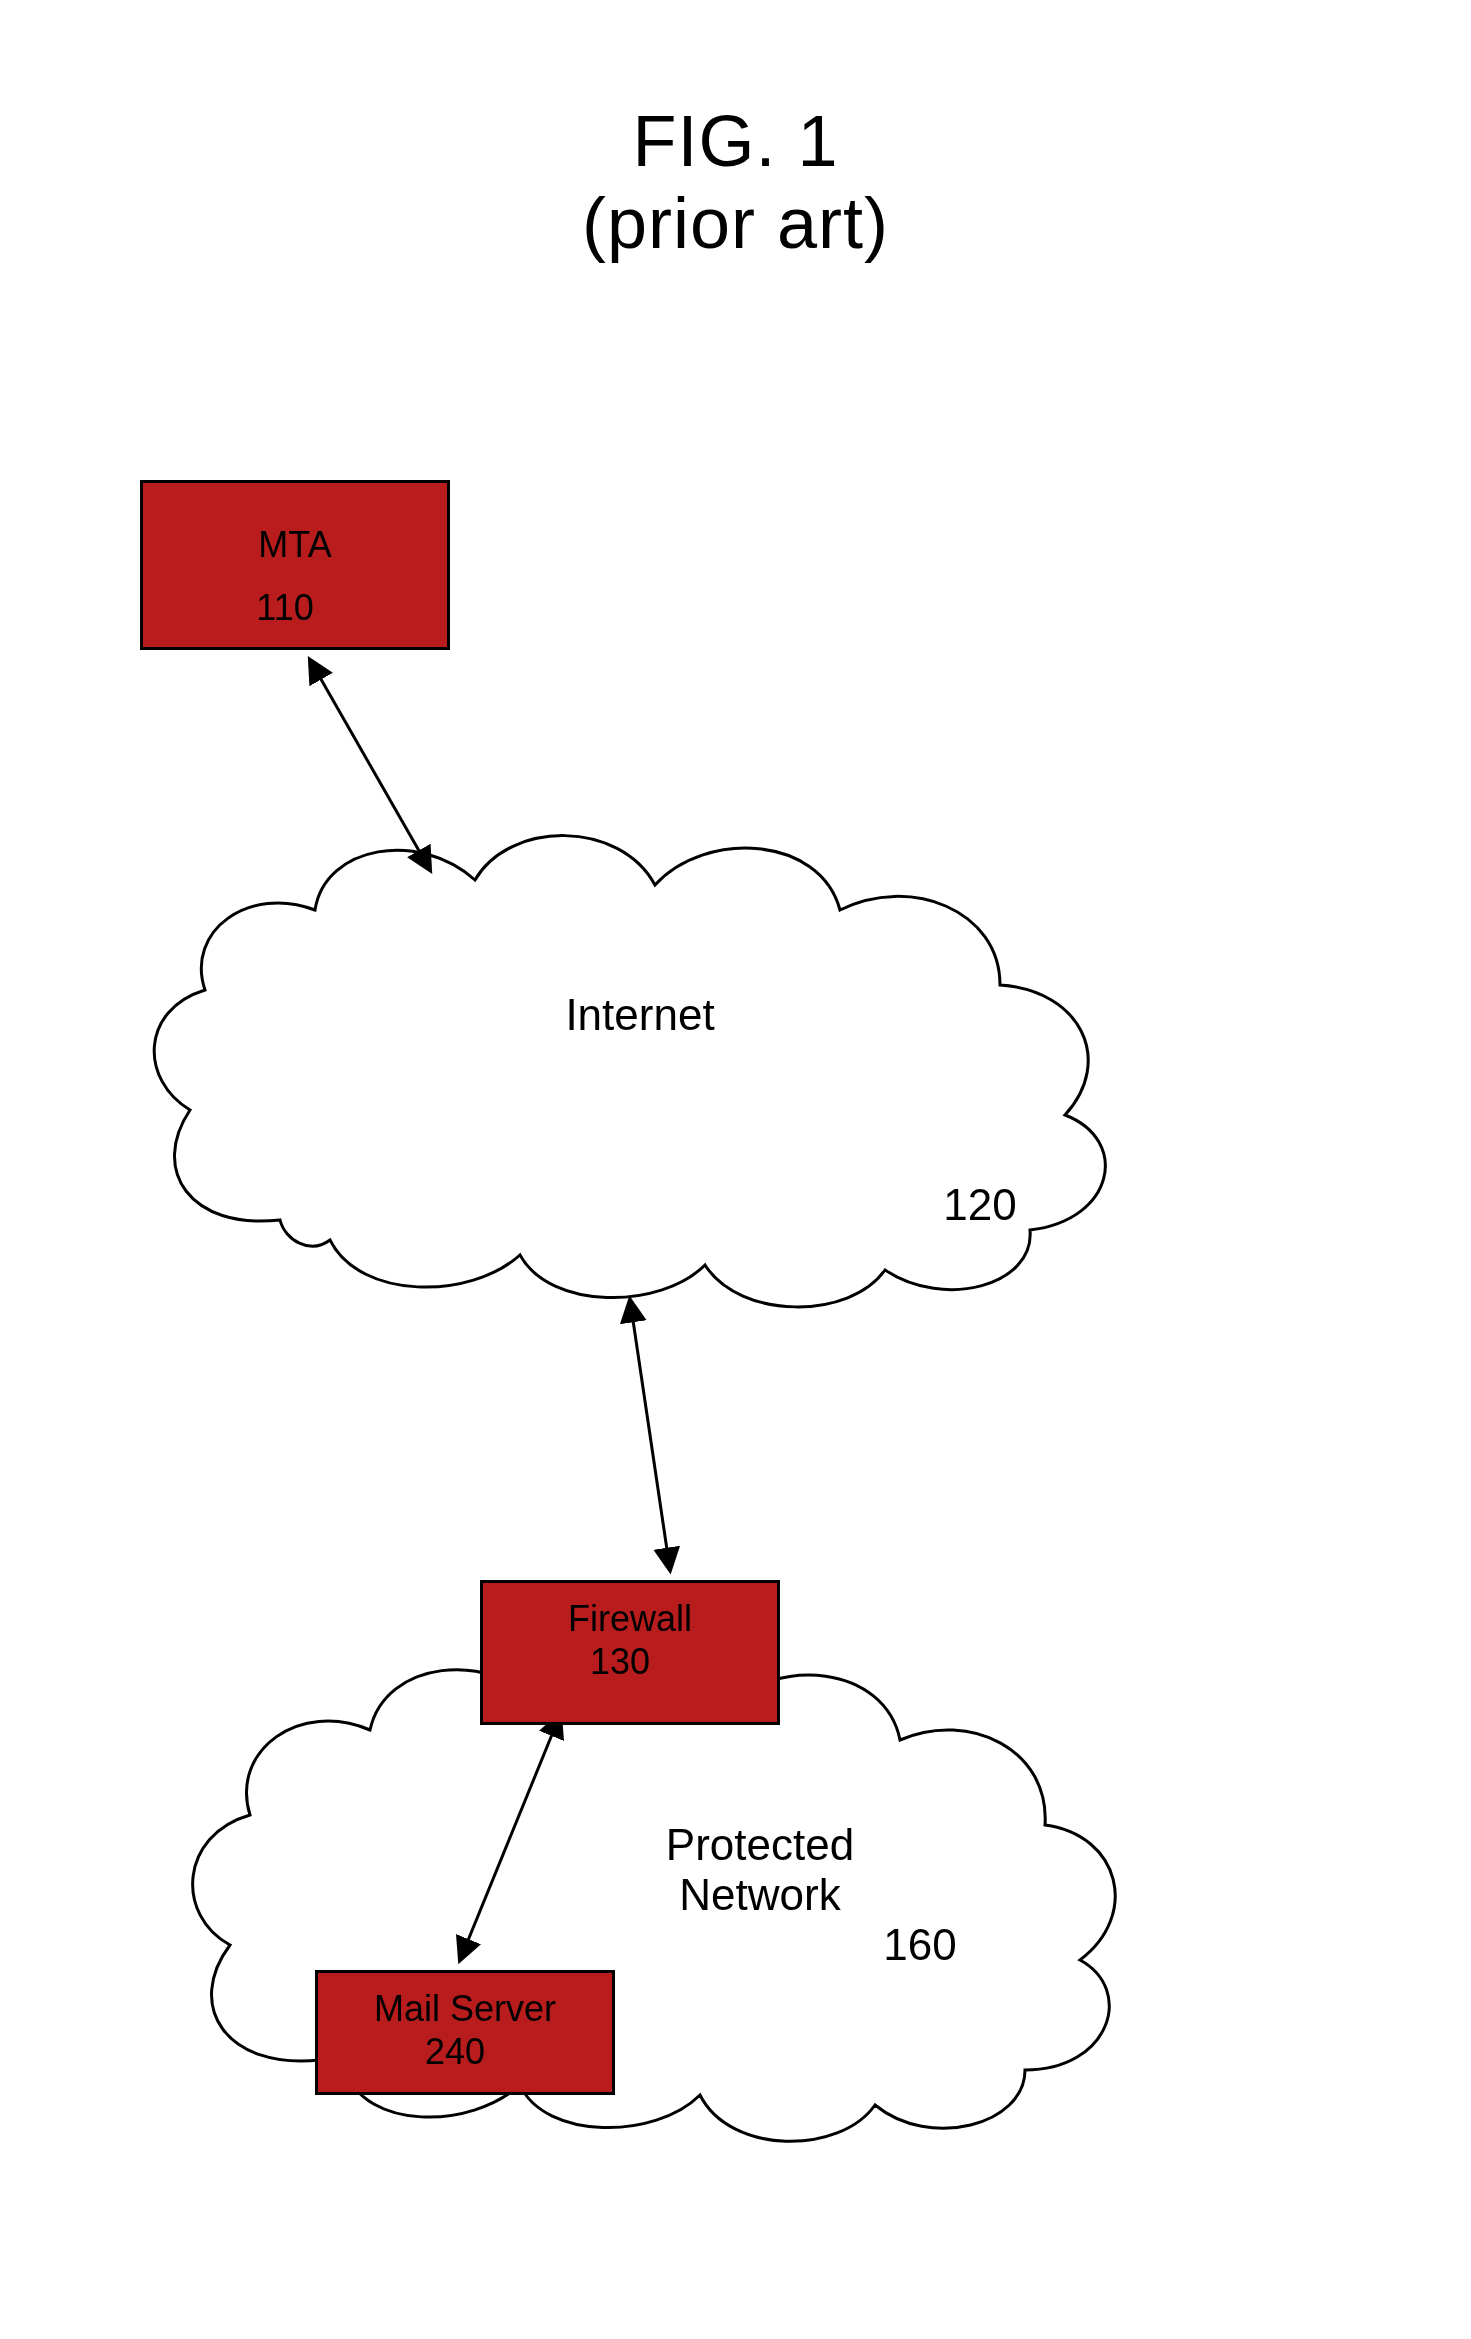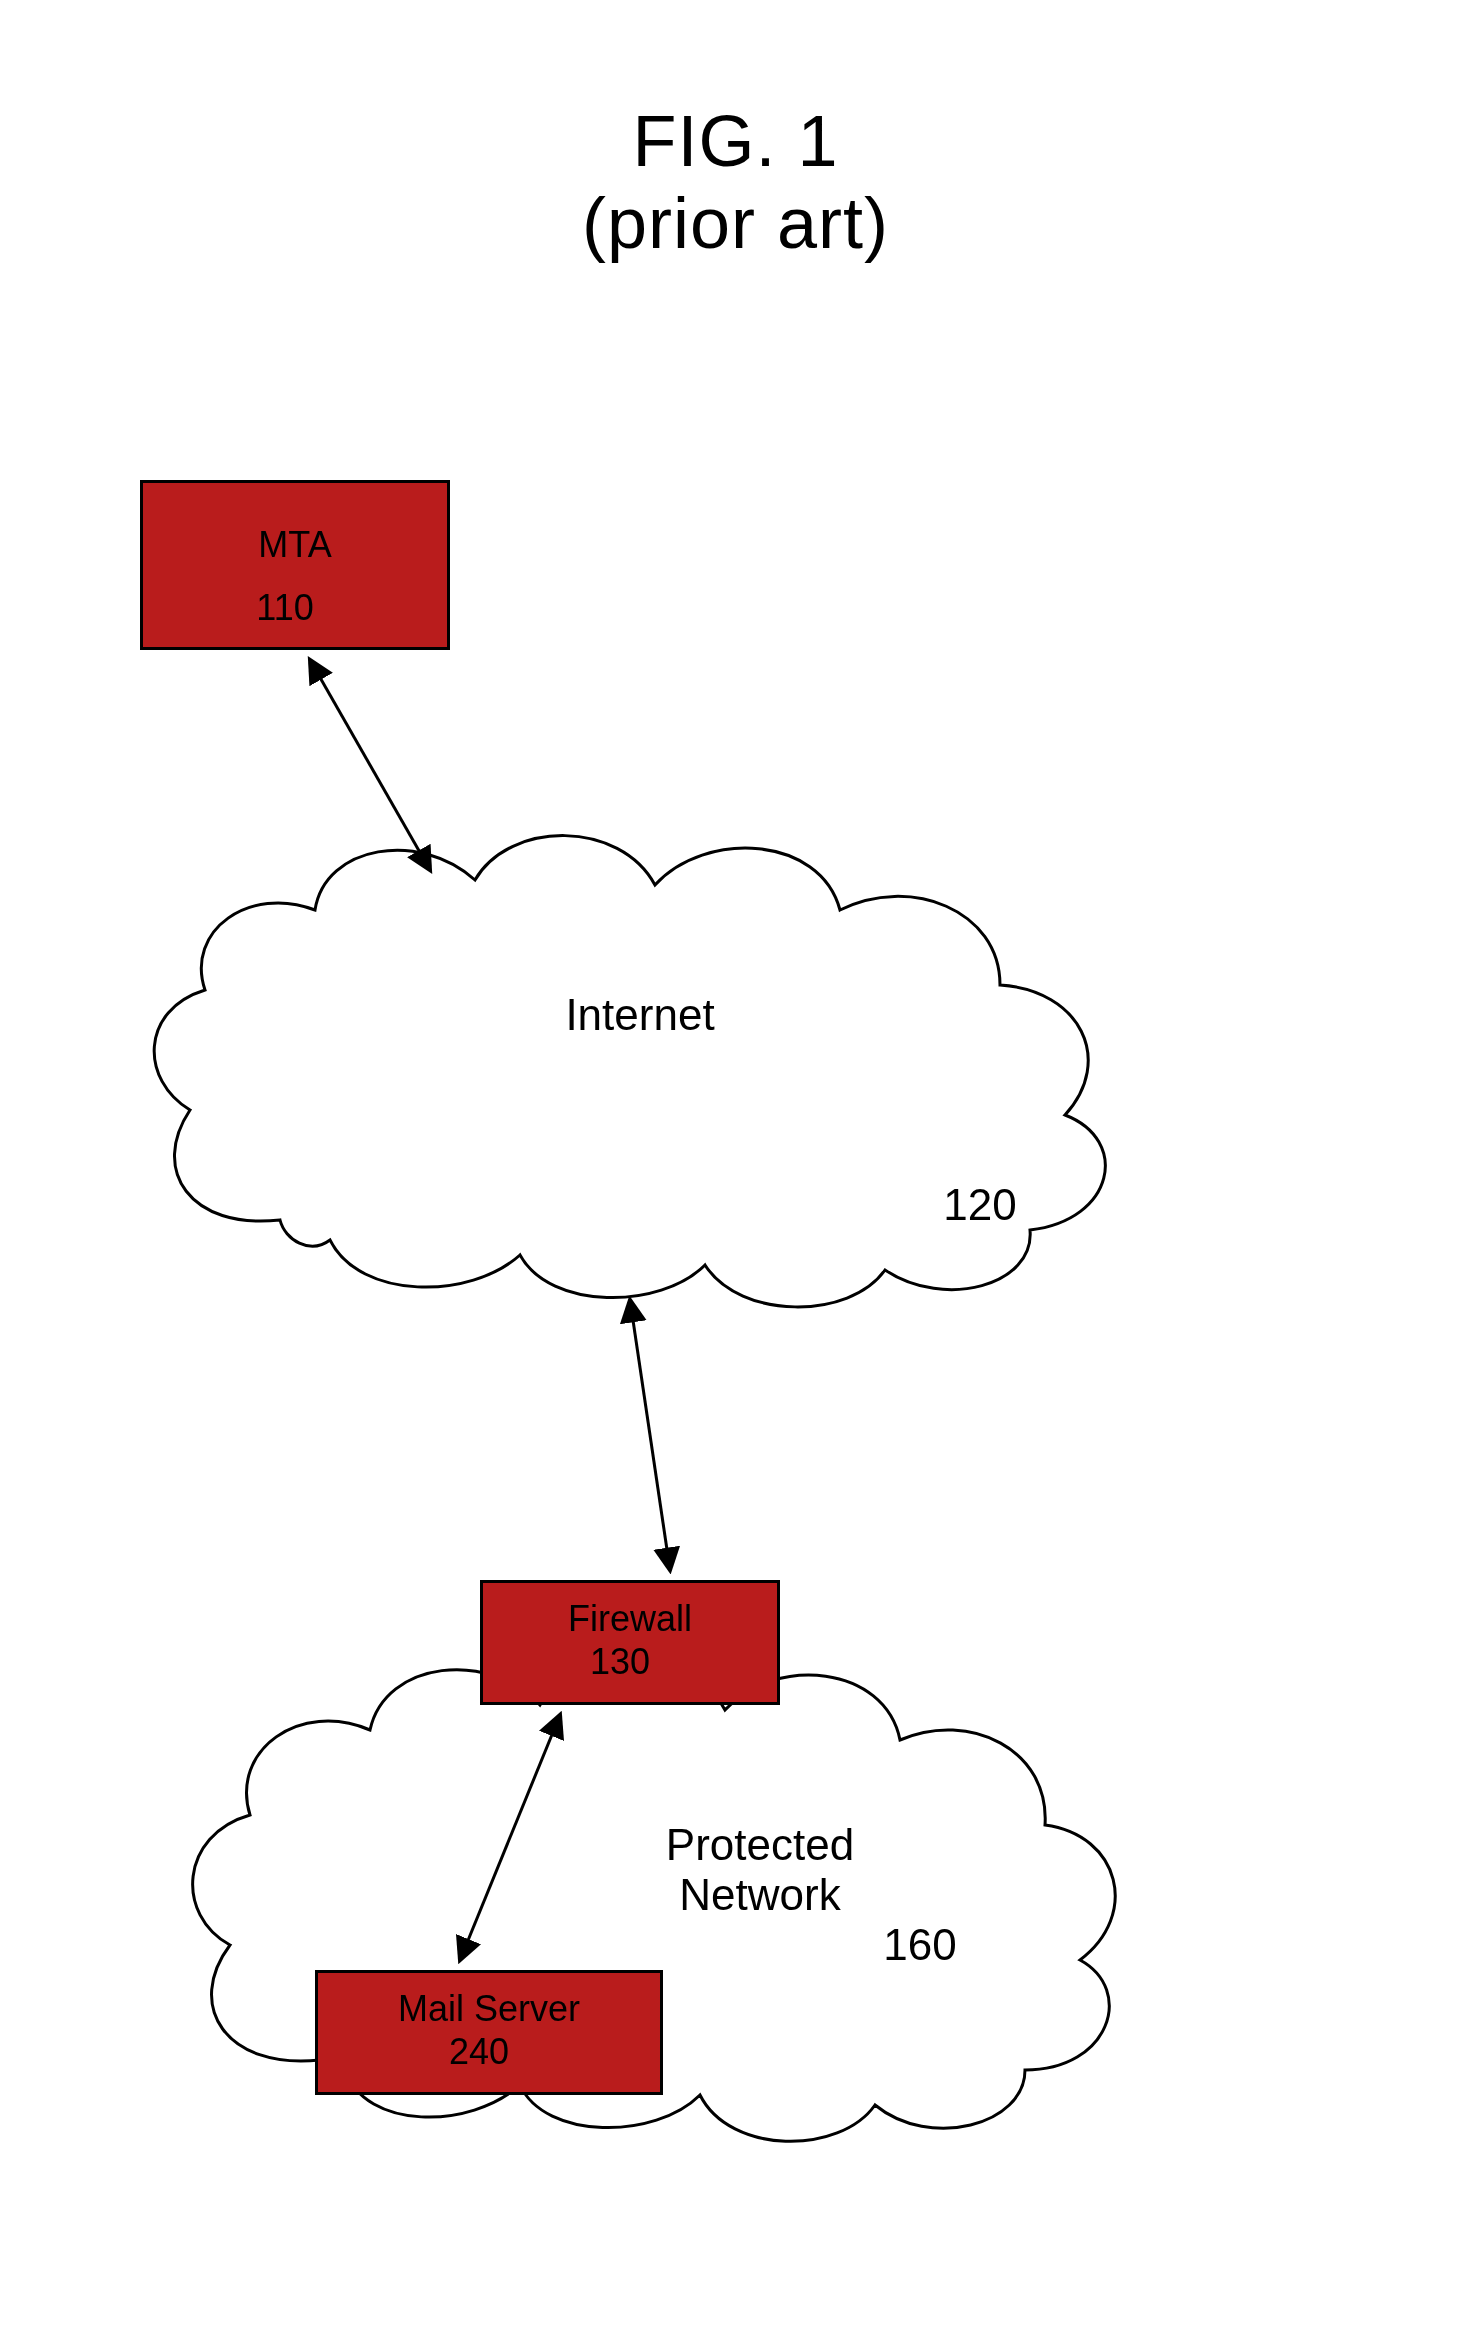--- a/index.html
+++ b/index.html
@@ -106,26 +106,26 @@
            C 165 455, 155 450, 150 440 Z" fill="#fff" stroke="#000" stroke-width="3"></path>
 </svg>
 <div class="cloud-label" style="left:580px; top:1820px; width:360px;">Protected Network</div>
 <div class="cloud-label" style="left:870px; top:1920px; width:100px;">160</div>
 
 <div class="box" style="left:140px; top:480px; width:310px; height:170px;">
   <span class="label" style="padding-top:40px;">MTA</span>
   <span class="ref" style="padding-top:20px;">110</span>
 </div>
 
-<div class="box" style="left:480px; top:1580px; width:300px; height:125px;">
+<div class="box" style="left:480px; top:1580px; width:300px; height:145px;">
   <span class="label">Firewall</span>
   <span class="ref">130</span>
 </div>
 
-<div class="box" style="left:315px; top:1970px; width:348px; height:125px;">
+<div class="box" style="left:315px; top:1970px; width:300px; height:125px;">
   <span class="label">Mail Server</span>
   <span class="ref">240</span>
 </div>
 
 <svg class="connectors" width="1471" height="2339">
   <defs>
     <marker id="ah" viewBox="0 0 12 12" refX="10" refY="6" markerWidth="9" markerHeight="9" orient="auto-start-reverse">
       <path d="M 0 0 L 12 6 L 0 12 z" fill="#000"></path>
     </marker>
   </defs>

